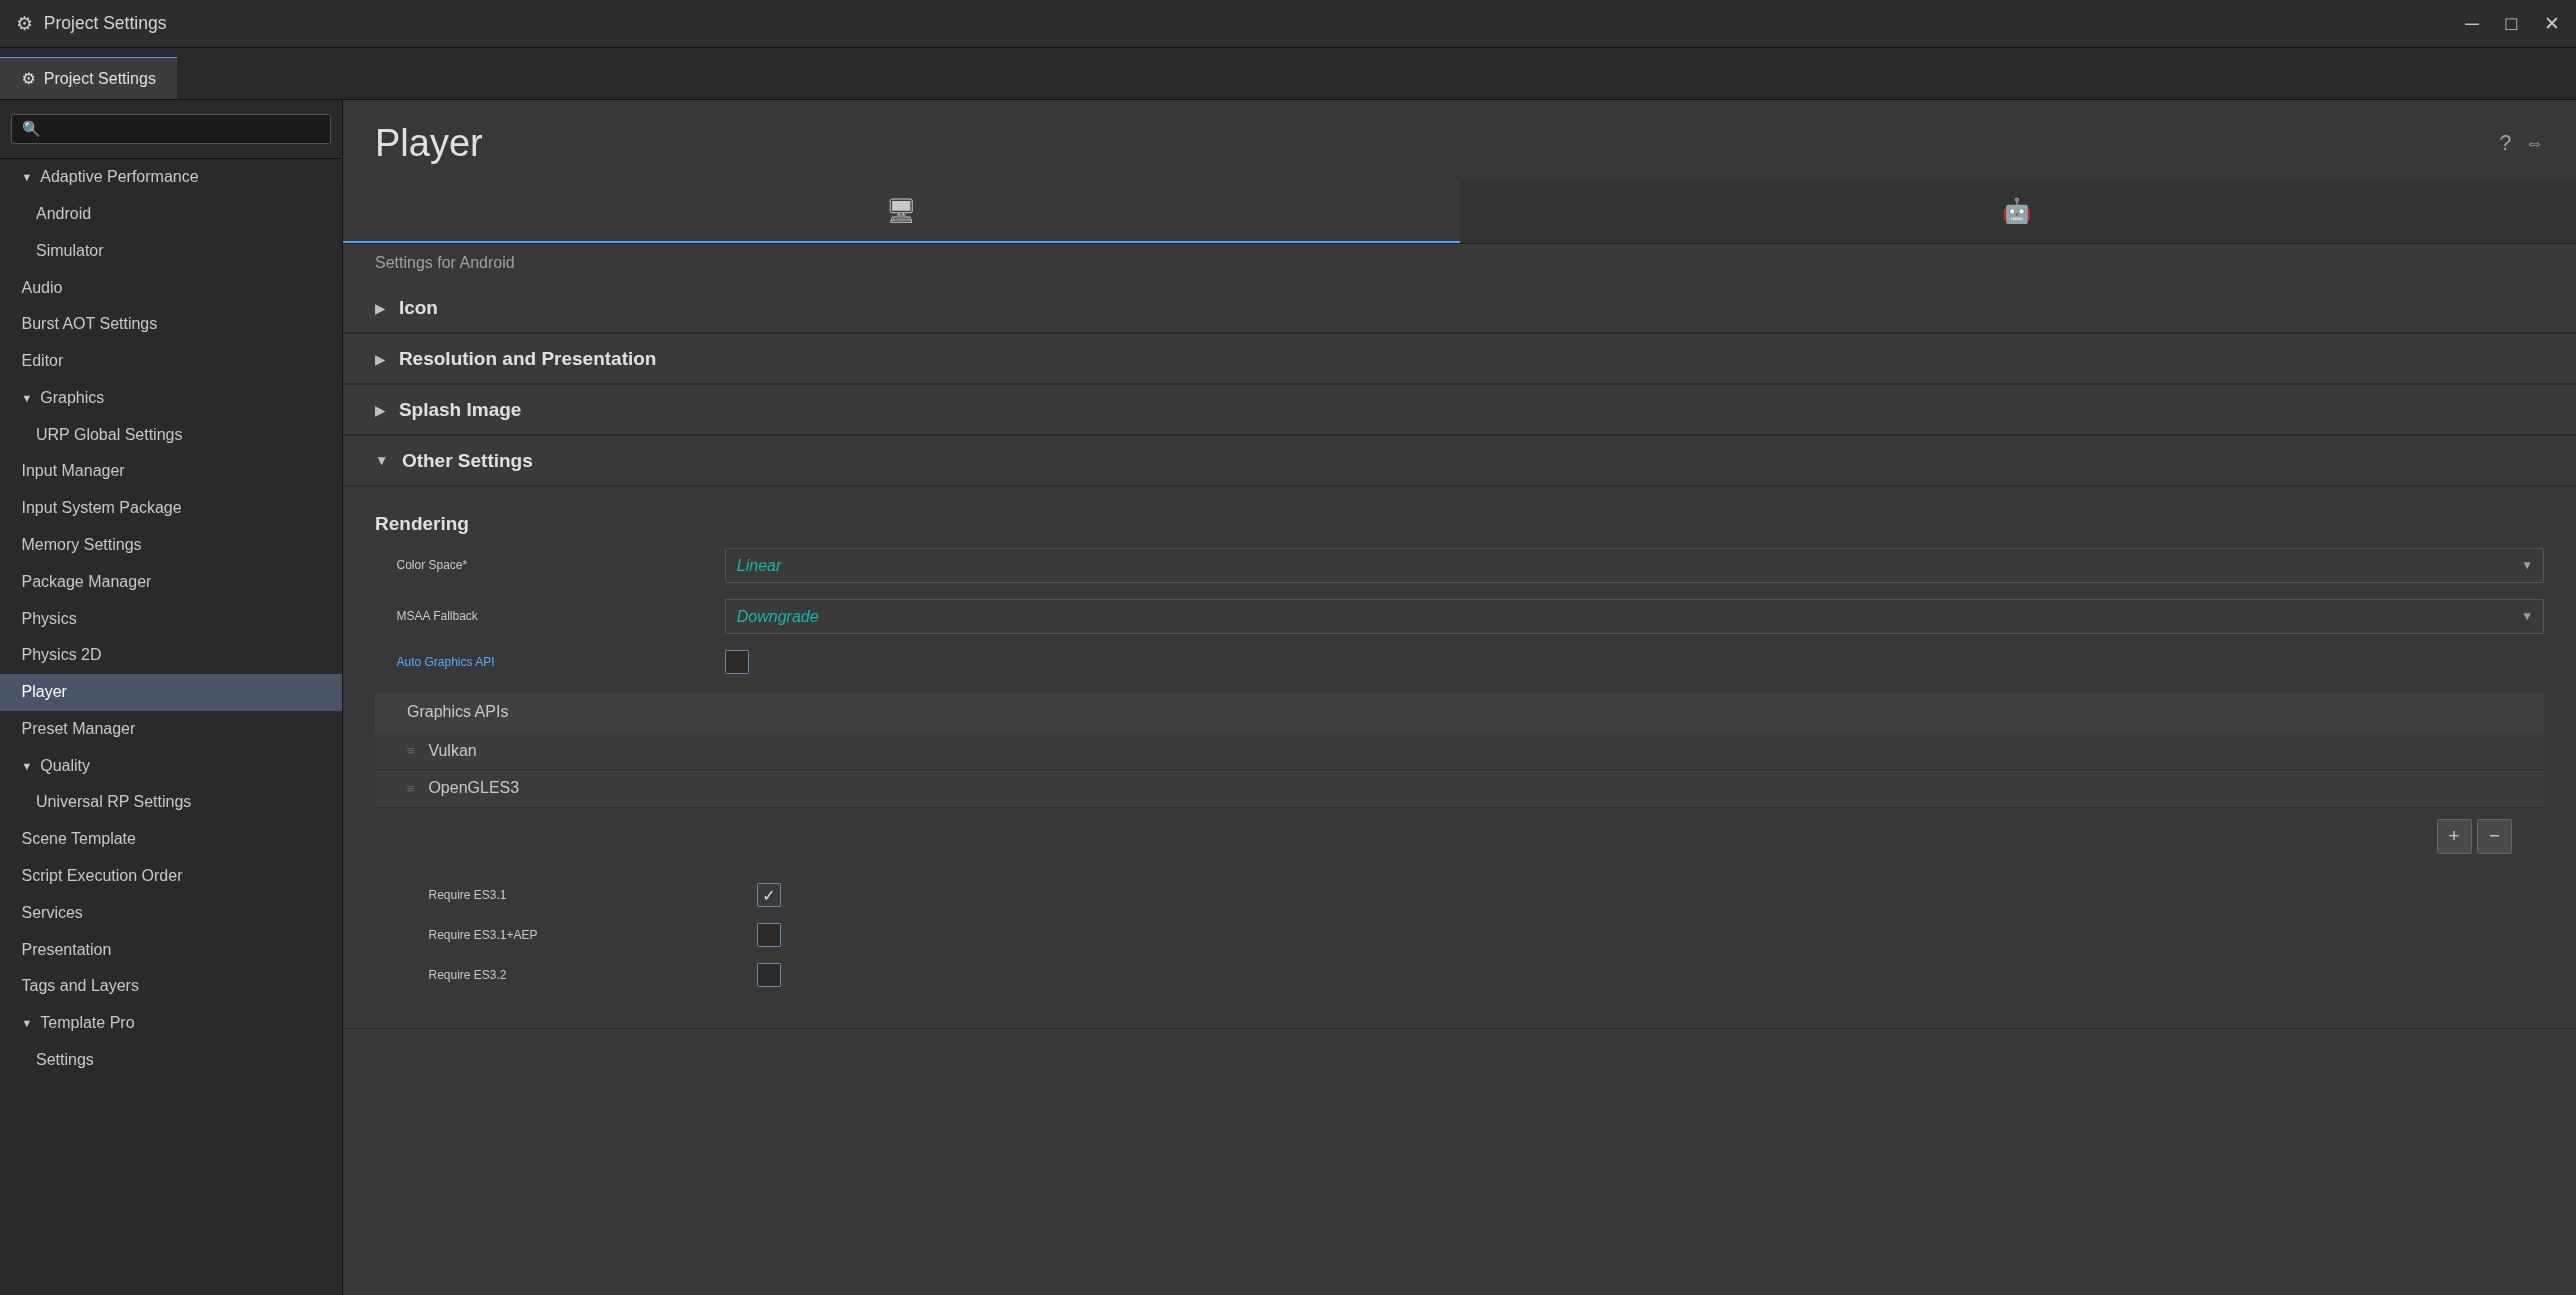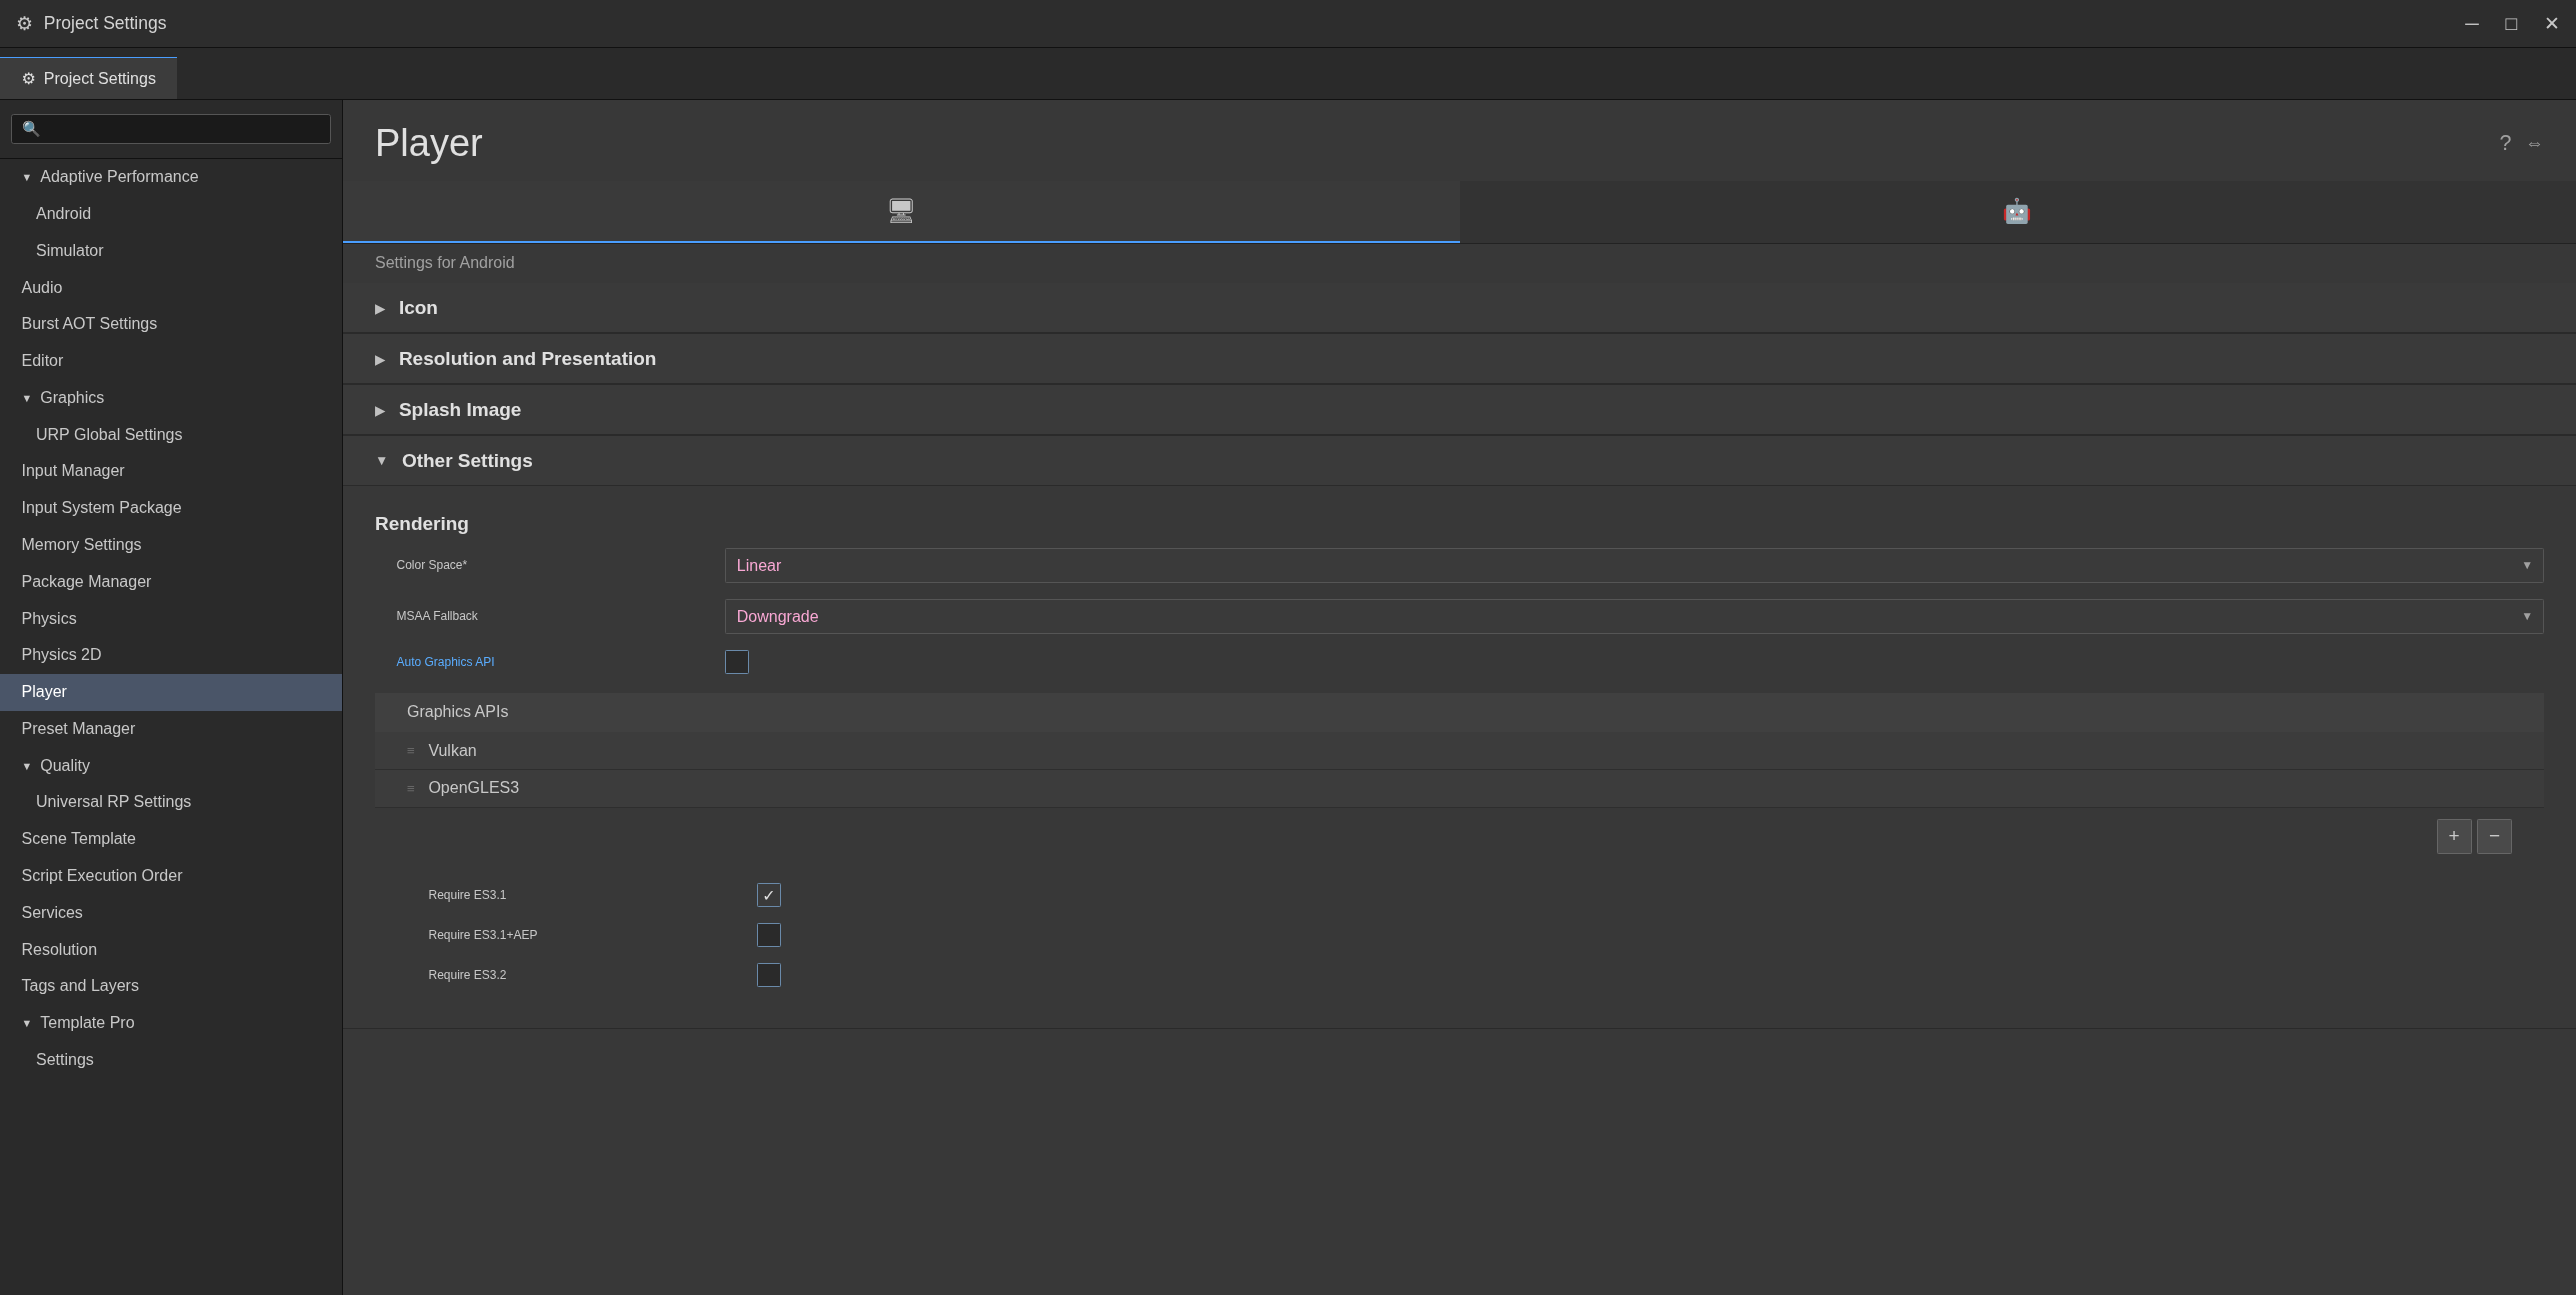--- a/index.html
+++ b/index.html
@@ -255,27 +255,28 @@
       flex: 1;
     }
     .dropdown-wrap {
       position: relative;
       width: 100%;
     }
     .dropdown-wrap select {
       width: 100%;
       background: #3a3a3a;
       border: 0.7px solid #555;
-      color: #f9a8d4;
+      color: #14b8a6;
       padding: 8px 10.8px;
       font-size: 16px;
       appearance: none;
       -webkit-appearance: none;
       cursor: pointer;
       border-radius: 1.3px;
+      font-style: italic;
     }
     .dropdown-arrow {
       position: absolute;
       right: 10.8px;
       top: 50%;
       transform: translateY(-50%);
       pointer-events: none;
       color: #a0a0a0;
       font-size: 12px;
     }
@@ -444,21 +445,21 @@
     <div class="sidebar-item">
       <span>Scene Template</span>
     </div>
     <div class="sidebar-item">
       <span>Script Execution Order</span>
     </div>
     <div class="sidebar-item">
       <span>Services</span>
     </div>
     <div class="sidebar-item">
-      <span>Resolution</span>
+      <span>Presentation</span>
     </div>
     <div class="sidebar-item">
       <span>Tags and Layers</span>
     </div>
     <div class="sidebar-item section-header">
       <span class="triangle down"></span>
       <span>Template Pro</span>
     </div>
     <div class="sidebar-item indented">
       <span>Settings</span>

